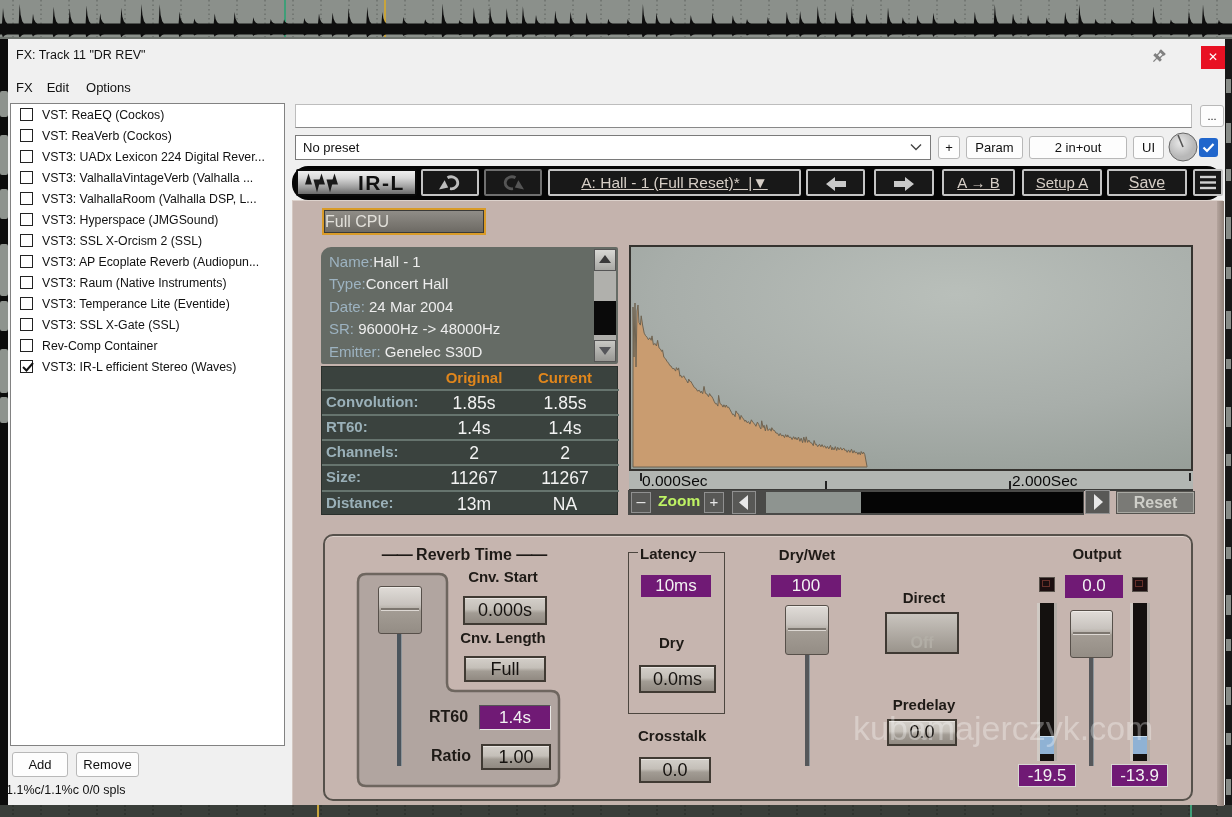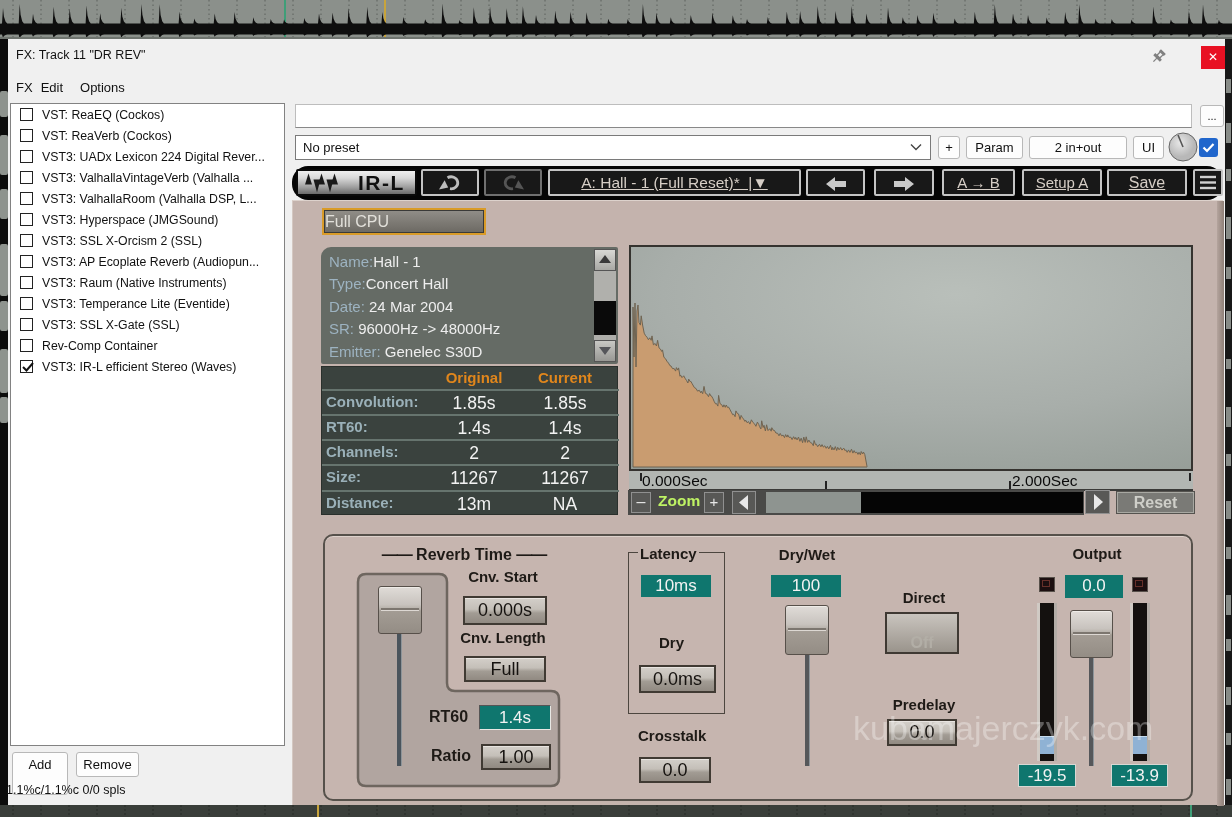--- a/index.html
+++ b/index.html
@@ -34,21 +34,21 @@
 
 #irlbar { left:284px; top:127px; width:931px; height:34px; background:#050505;border-radius:16px; }
 .tbtn { position:absolute; top:3px; height:27px; background:#181818;
   border:2px solid #b0b0b0; border-radius:2px; color:#d6cec6;
   text-align:center; font-size:15px; line-height:23px;text-decoration:underline; }
 
 #plug { left:284px; top:161px; width:931px; height:605px;
   background:#c4b3ad; border-top:1px solid #ddd2cc; border-left:1px solid #d4c8c2; }
 .plab { position:absolute; font-weight:bold; font-size:15px; color:#1e1a16;
   white-space:nowrap; }
-.slate { position:absolute; background:#0f766e; color:#f2f2f2; font-size:17px;
+.slate { position:absolute; background:#701a75; color:#f2f2f2; font-size:17px;
   text-align:center; }
 .bevbtn { position:absolute; border:2px solid #403a33;
   background:linear-gradient(#d3cfc9 0%, #c4bfb8 45%, #a29c94 60%, #918a82 100%);
   box-shadow:inset 0 1px 0 #e8e4e0; text-align:center; color:#15120f;
   font-size:18px; }
 .groove { position:absolute; border:1px solid #4c463f; }
 
 .meter { position:absolute; width:20px; background:#14110f;
   border-left:3px solid #d0cac4; border-right:3px solid #b3ada7; }
 .handle { position:absolute; border:1px solid #57504a; border-radius:3px;
@@ -192,21 +192,21 @@
 <div id="title" class="abs">FX: Track 11 "DR REV"</div>
 <svg class="abs" style="left:1140px;top:8px" width="20" height="20" viewBox="0 0 20 20">
 <g transform="rotate(45 10 10)" stroke="#808080" fill="none" stroke-width="1.3">
 <rect x="7.2" y="3" width="5.6" height="1.6" fill="#808080"></rect>
 <path d="M8 4.6 L8 9.5 L12 9.5 L12 4.6"></path>
 <path d="M6 9.8 L14 9.8 L14 11.4 L6 11.4 Z" fill="#808080"></path>
 <line x1="10" y1="11.6" x2="10" y2="16.5"></line>
 </g>
       </svg>
 <div id="closebtn" class="abs">✕</div>
-<div id="menubar" class="abs"><span style="margin-right:8px">FX</span><span style="margin-right:17px">Edit</span><span>Options</span></div>
+<div id="menubar" class="abs"><span style="margin-right:14px">FX</span><span style="margin-right:17px">Edit</span><span>Options</span></div>
 <div id="listbox" class="abs">
         <div class="li" style="top:1px">
           <div class="cb"></div>
           <div class="litx">VST: ReaEQ (Cockos)</div>
         </div>
         <div class="li" style="top:22px">
           <div class="cb"></div>
           <div class="litx">VST: ReaVerb (Cockos)</div>
         </div>
         <div class="li" style="top:43px">
@@ -251,21 +251,21 @@
         </div>
         <div class="li" style="top:253px">
           <div class="cb">
             <svg style="position:absolute;left:-1px;top:-2px" width="16" height="16" viewBox="0 0 16 16">
               <path d="M3 8 L6.5 11.5 L13 4" stroke="#111" stroke-width="2" fill="none"></path>
             </svg>
           </div>
           <div class="litx">VST3: IR-L efficient Stereo (Waves)</div>
         </div>
       </div>
-<div class="abs btn-w" style="left:4px;top:713px;width:56px;height:43px;line-height:23px">Add</div>
+<div class="abs btn-w" style="left:4px;top:713px;width:56px;height:25px;line-height:23px">Add</div>
 <div class="abs btn-w" style="left:68px;top:713px;width:63px;height:25px;line-height:23px">Remove</div>
 <div class="abs" style="left:-2px;top:744px;font-size:12.5px;color:#111">1.1%c/1.1%c 0/0 spls</div>
 <div id="tfield" class="abs"></div>
 <div id="dots" class="abs btn-w">...</div>
 <div id="combo" class="abs">No preset<svg style="position:absolute;right:8px;top:7px" width="12" height="8">
           <path d="M1,1.5 L6,6.5 L11,1.5" stroke="#444" stroke-width="1.4" fill="none"></path>
         </svg></div>
 <div class="abs btn-w" style="left:930px;top:97px;width:22px;height:23px;line-height:21px">+</div>
 <div class="abs btn-w" style="left:958px;top:97px;width:57px;height:23px;line-height:21px">Param</div>
 <div class="abs btn-w" style="left:1021px;top:97px;width:98px;height:23px;line-height:21px">2 in+out</div>

